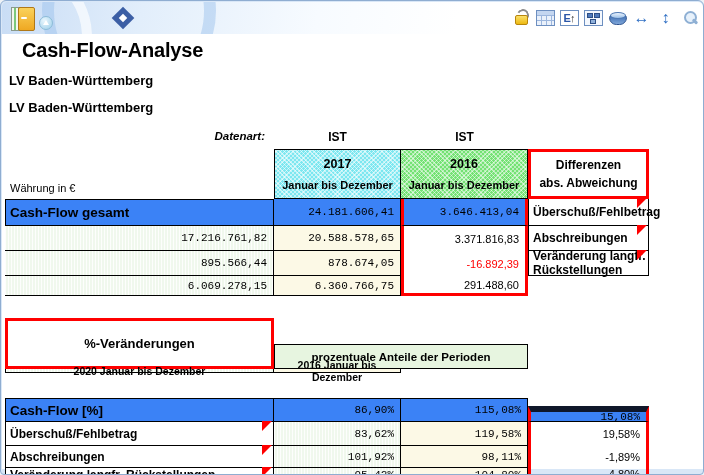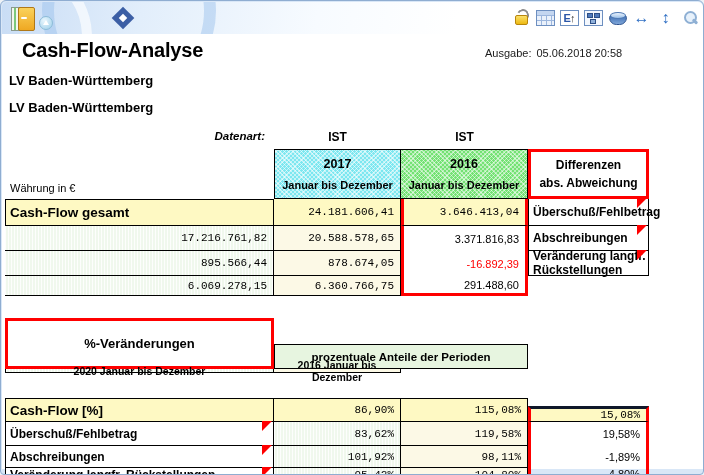--- a/index.html
+++ b/index.html
@@ -74,38 +74,38 @@
   #t2{left:3px;top:284px;grid-template-rows:26px 25px 4px 25px 24px 24px 22px;}
   .c{box-sizing:border-box;position:relative;display:flex;align-items:center;font-size:11px;color:#000;}
   .num{justify-content:flex-end;padding-right:6px;}
   .ctr{justify-content:center;text-align:center;}
   .lab{font-weight:bold;font-size:12px;padding-left:4px;border-left:1px solid #000;
        border-right:1px solid #000;border-bottom:1px solid #000;background:#fff;}
   .lab.total{font-size:13.5px;}
   .bt{border-top:1px solid #000;}
   .bb{border-bottom:1px solid #000;font-family:Liberation Mono, monospace;}
   .br{border-right:1px solid #000;}
-  .bgn-total{background:#fef9c3;}
+  .bgn-total{background:#3b82f6;}
   .bg2017{background:#f0f8ed;background-image:repeating-linear-gradient(90deg,rgba(255,255,255,.85) 0 1px,transparent 1px 3px);}
   .bg2016{background:#fcf9e6;}
   .hdr-cyan{background:#7ce7f0;background-image:
      repeating-linear-gradient(45deg,rgba(255,255,255,.55) 0 1px,transparent 1px 3px),
      repeating-linear-gradient(-45deg,rgba(255,255,255,.55) 0 1px,transparent 1px 3px);
      border:1px solid #000;flex-direction:column;justify-content:space-around;padding:3px 0;}
   .hdr-green{background:#74e274;background-image:
      repeating-linear-gradient(45deg,rgba(255,255,255,.5) 0 1px,transparent 1px 3px),
      repeating-linear-gradient(-45deg,rgba(255,255,255,.5) 0 1px,transparent 1px 3px);
      border:1px solid #000;border-left:none;flex-direction:column;justify-content:space-around;padding:3px 0;}
   .hdr-cyan b,.hdr-green b{font-size:12.5px;}
   .hdr-cyan span,.hdr-green span{font-weight:bold;font-size:11px;}
   .red-box{border:3px solid #f00;background:#fff;flex-direction:column;justify-content:space-around;
      padding:4px 0;font-weight:bold;font-size:12px;text-align:center;}
   .rl{border-left:3px solid #f00;}
   .rr{border-right:3px solid #f00;}
-  .rt{border-top:3px solid #0f172a;margin-top:8px;}
+  .rt{border-top:6px solid #0f172a;margin-top:8px;}
   .rb{border-bottom:3px solid #f00;}
   .hdr-lightgreen{background:#e7f5e0;border:1px solid #000;font-weight:bold;font-size:11.5px;}
   .hdr-sub{font-weight:bold;font-size:10.5px;border-bottom:1px solid #000;border-right:1px solid #000;}
   .hdr-sub.first{border-left:1px solid #000;}
   .pct-head{font-size:13px;}
   .curr{align-items:flex-end;padding:0 0 5px 5px;font-size:11px;}
   .tri{position:absolute;top:-1px;right:1px;width:10px;height:10px;background:#f00;
        clip-path:polygon(0 0,100% 0,0 100%);}
   .neg{color:#f00;}
 </style>
@@ -161,23 +161,20 @@
             <span class="lens"></span>
             <span class="stick"></span>
           </span>
       </div>
     </div>
   </div>
 
   <div class="content">
 
     <div class="abs title">Cash-Flow-Analyse</div>
-    <div class="abs ausgabe">
-      <span>Ausgabe:</span><b>05.06.2018 20:58</b>
-    </div>
     <div class="abs org org1">LV Baden-Württemberg</div>
     <div class="abs org org2">LV Baden-Württemberg</div>
 
     <div class="abs datenart">Datenart:</div>
     <div class="abs ist1">IST</div>
     <div class="abs ist2">IST</div>
 
     <div class="tbl" id="t1">
 
       <div class="c curr">Währung in €</div>

